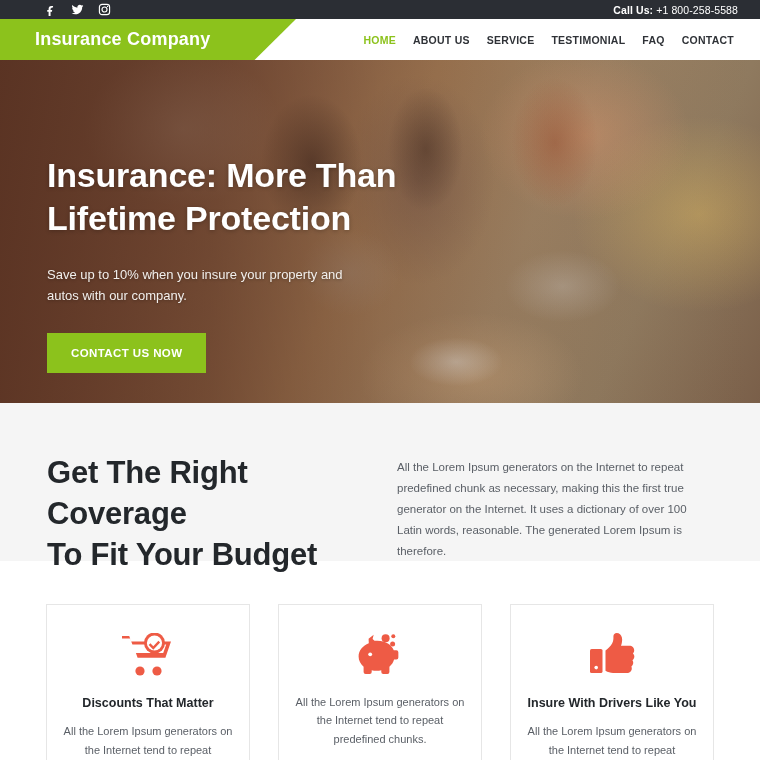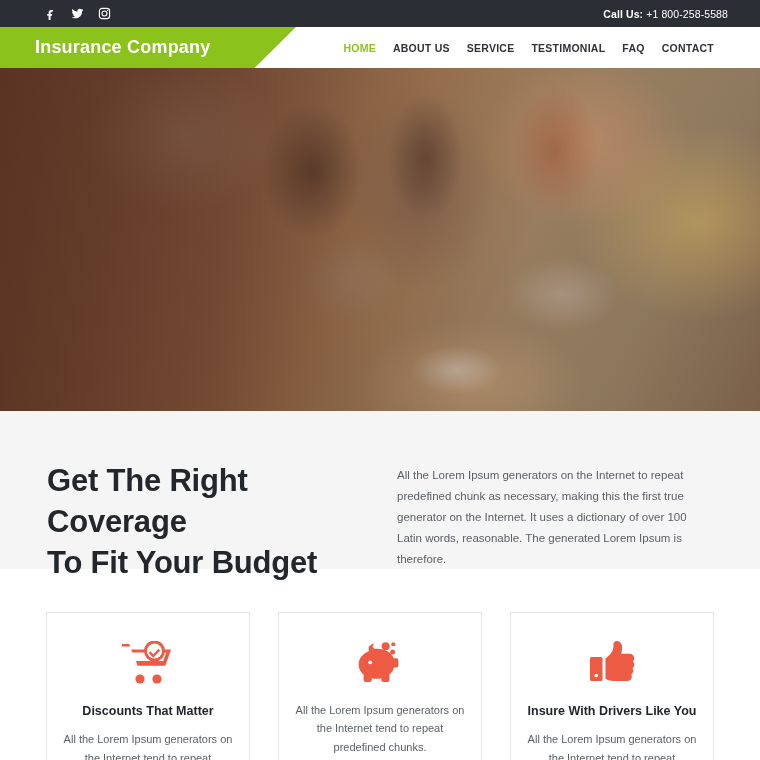--- a/index.html
+++ b/index.html
@@ -5,26 +5,26 @@
   * { box-sizing: border-box; margin: 0; padding: 0; }
   html, body {
     width: 760px; height: 760px;
     font-family: "Liberation Sans", sans-serif;
     background: #ffffff;
     overflow: hidden;
   }
 
   
   .topbar {
-    height: 27px;
+    height: 19px;
     background: #2b2e34;
     display: flex;
     align-items: center;
     justify-content: space-between;
-    padding: 0 32px 0 44px;
+    padding: 0 22px 0 44px;
   }
   .social { display: flex; align-items: center; gap: 14px; }
   .social .sicon {
     width: 13px; height: 13px;
     display: flex; align-items: center; justify-content: center;
     color: #ffffff;
   }
   .social .sicon svg { display: block; }
   .callus {
     font-size: 10.5px; color: #ffffff; letter-spacing: .1px; white-space: nowrap;
@@ -50,21 +50,21 @@
   }
   .logo-text {
     margin-left: 35px;
     color: #ffffff;
     font-size: 18px;
     font-weight: bold;
     letter-spacing: .2px;
   }
   .nav {
     margin-left: auto;
-    margin-right: 46px;
+    margin-right: 26px;
     display: flex;
     align-items: center;
     gap: 17px;
     position: relative;
     z-index: 3;
   }
   .nav a {
     font-size: 10.5px;
     font-weight: bold;
     color: #2f3237;
@@ -244,20 +244,28 @@
     <a href="#">TESTIMONIAL</a>
     <a href="#">FAQ</a>
     <a href="#">CONTACT</a>
   </nav>
 </div>
 
 <section class="hero">
   <div class="hero-photo"></div>
   <div class="hero-people"></div>
   <div class="hero-overlay"></div>
+  <div class="hero-inner">
+    <h1 class="hero-title">
+      <span>Insurance: More Than</span><br>
+      <span>Lifetime Protection</span>
+    </h1>
+    <p class="hero-sub">Save up to 10% when you insure your property and autos with our company.</p>
+    <button class="hero-btn">CONTACT US NOW</button>
+  </div>
 </section>
 
 <section class="coverage">
   <h2 class="coverage-title">
     <span>Get The Right Coverage</span><br>
     <span>To Fit Your Budget</span>
   </h2>
   <p class="coverage-body">All the Lorem Ipsum generators on the Internet to repeat predefined chunk as necessary, making this the first true generator on the Internet. It uses a dictionary of over 100 Latin words, reasonable. The generated Lorem Ipsum is therefore.</p>
 </section>
 

